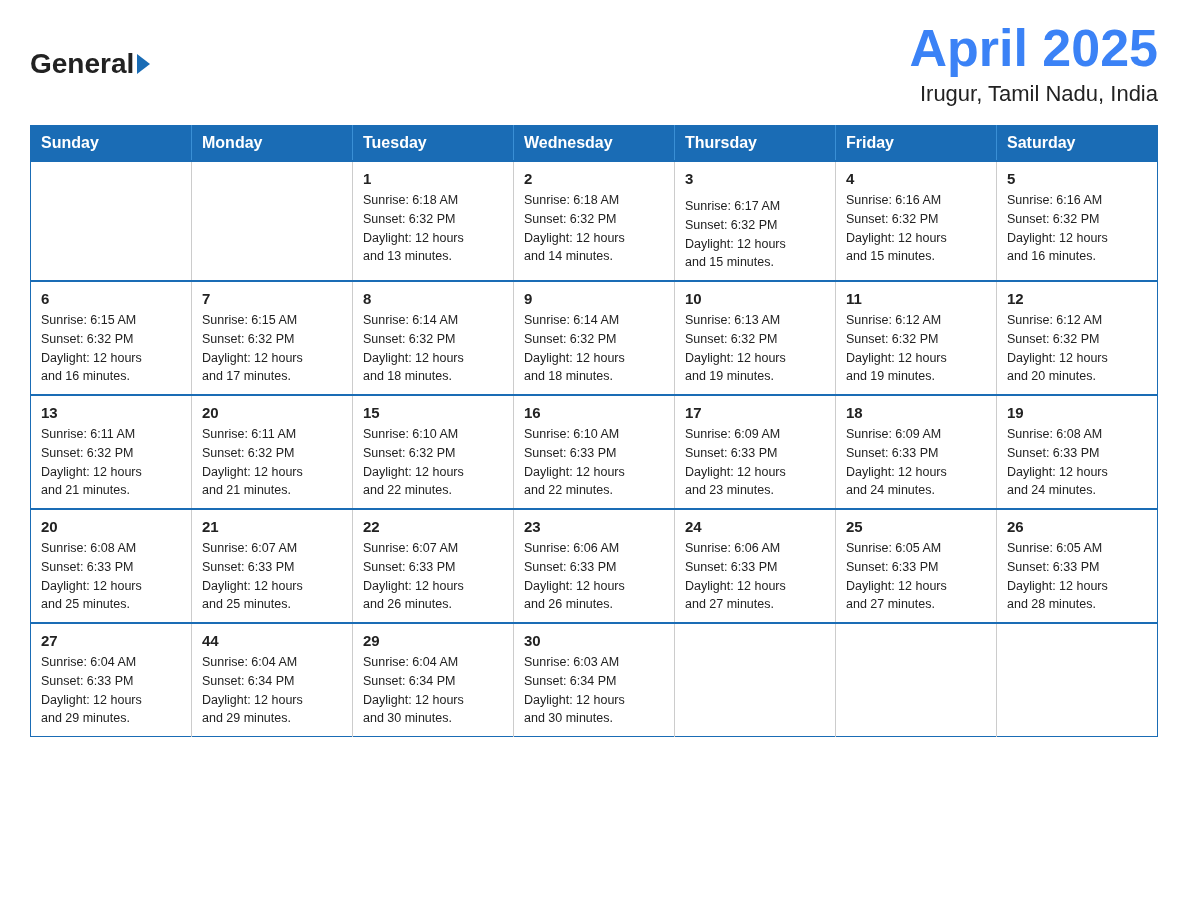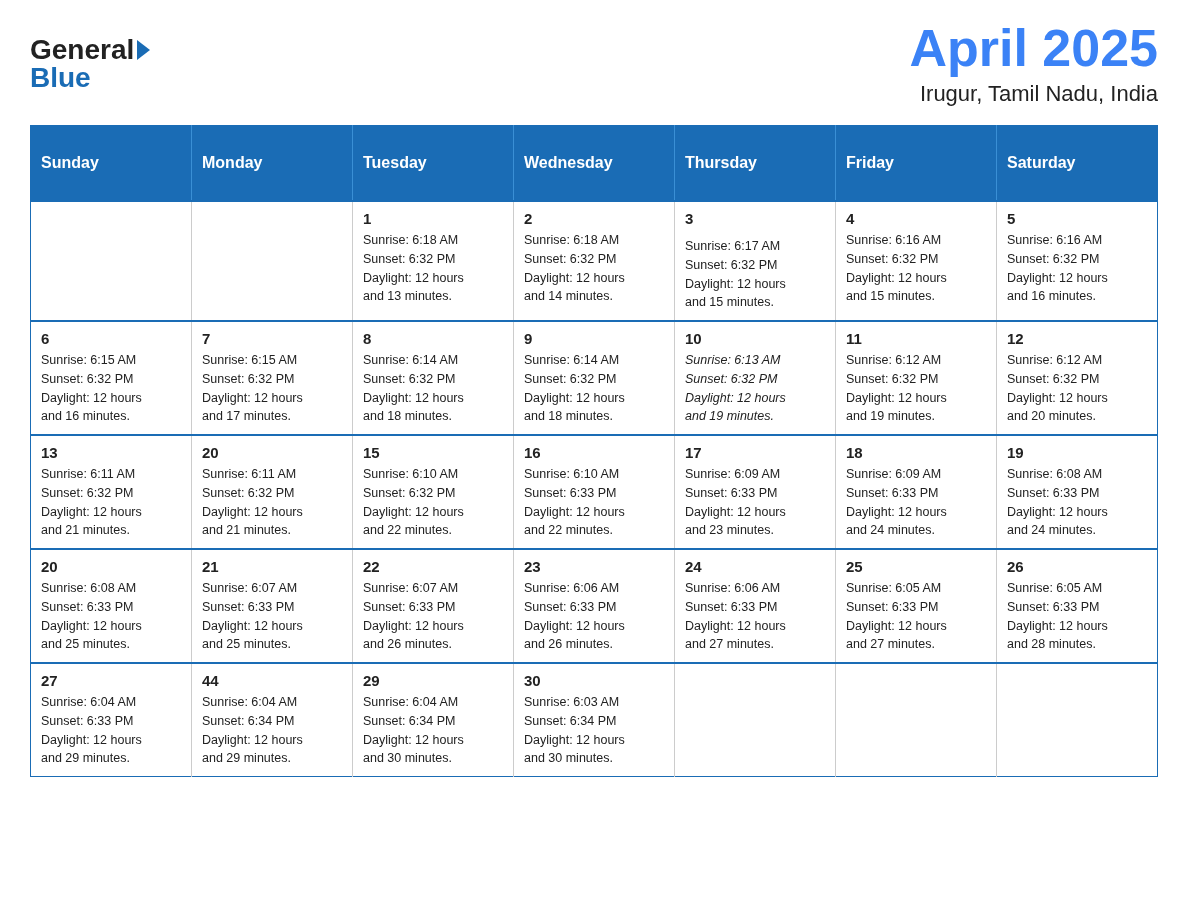--- a/index.html
+++ b/index.html
@@ -60,21 +60,21 @@
     .calendar {
       width: 100%;
       border-collapse: collapse;
       border: 1.5px solid #1a6cb5;
     }
     .calendar thead tr th {
       background: #1a6cb5;
       color: #fff;
       font-size: 16px;
       font-weight: bold;
-      padding: 28px 10px;
+      padding: 8px 10px;
       text-align: left;
       border-right: 1px solid #3a8fd5;
     }
     .calendar thead tr th:last-child {
       border-right: none;
     }
     .calendar tbody tr td {
       vertical-align: top;
       padding: 8px 10px;
       border-top: 2px solid #1a6cb5;
@@ -104,21 +104,20 @@
     }
   </style>
 </head>
 <body>
 
 <div class="header">
   <div class="logo">
     <span class="logo-text-general">General</span>
     <span class="logo-icon"></span>
     <br>
-    <span class="logo-text-blue">Blue</span>
   </div>
   <div class="title-block">
     <h1>April 2025</h1>
     <h2>Irugur, Tamil Nadu, India</h2>
   </div>
 </div>
 
 <table class="calendar">
   <thead>
     <tr>
@@ -195,21 +194,21 @@
         </td>
         <td>
           <span class="day-number">9</span>
           <div class="day-info" style="white-space: pre-line;">Sunrise: 6:14 AM
 Sunset: 6:32 PM
 Daylight: 12 hours
 and 18 minutes.</div>
         </td>
         <td>
           <span class="day-number">10</span>
-          <div class="day-info" style="white-space: pre-line; font-style: italic;">Sunrise: 6:13 AM
+          <div class="day-info" style="white-space: pre-line;">Sunrise: 6:13 AM
 Sunset: 6:32 PM
 Daylight: 12 hours
 and 19 minutes.</div>
         </td>
         <td>
           <span class="day-number">11</span>
           <div class="day-info" style="white-space: pre-line;">Sunrise: 6:12 AM
 Sunset: 6:32 PM
 Daylight: 12 hours
 and 19 minutes.</div>

